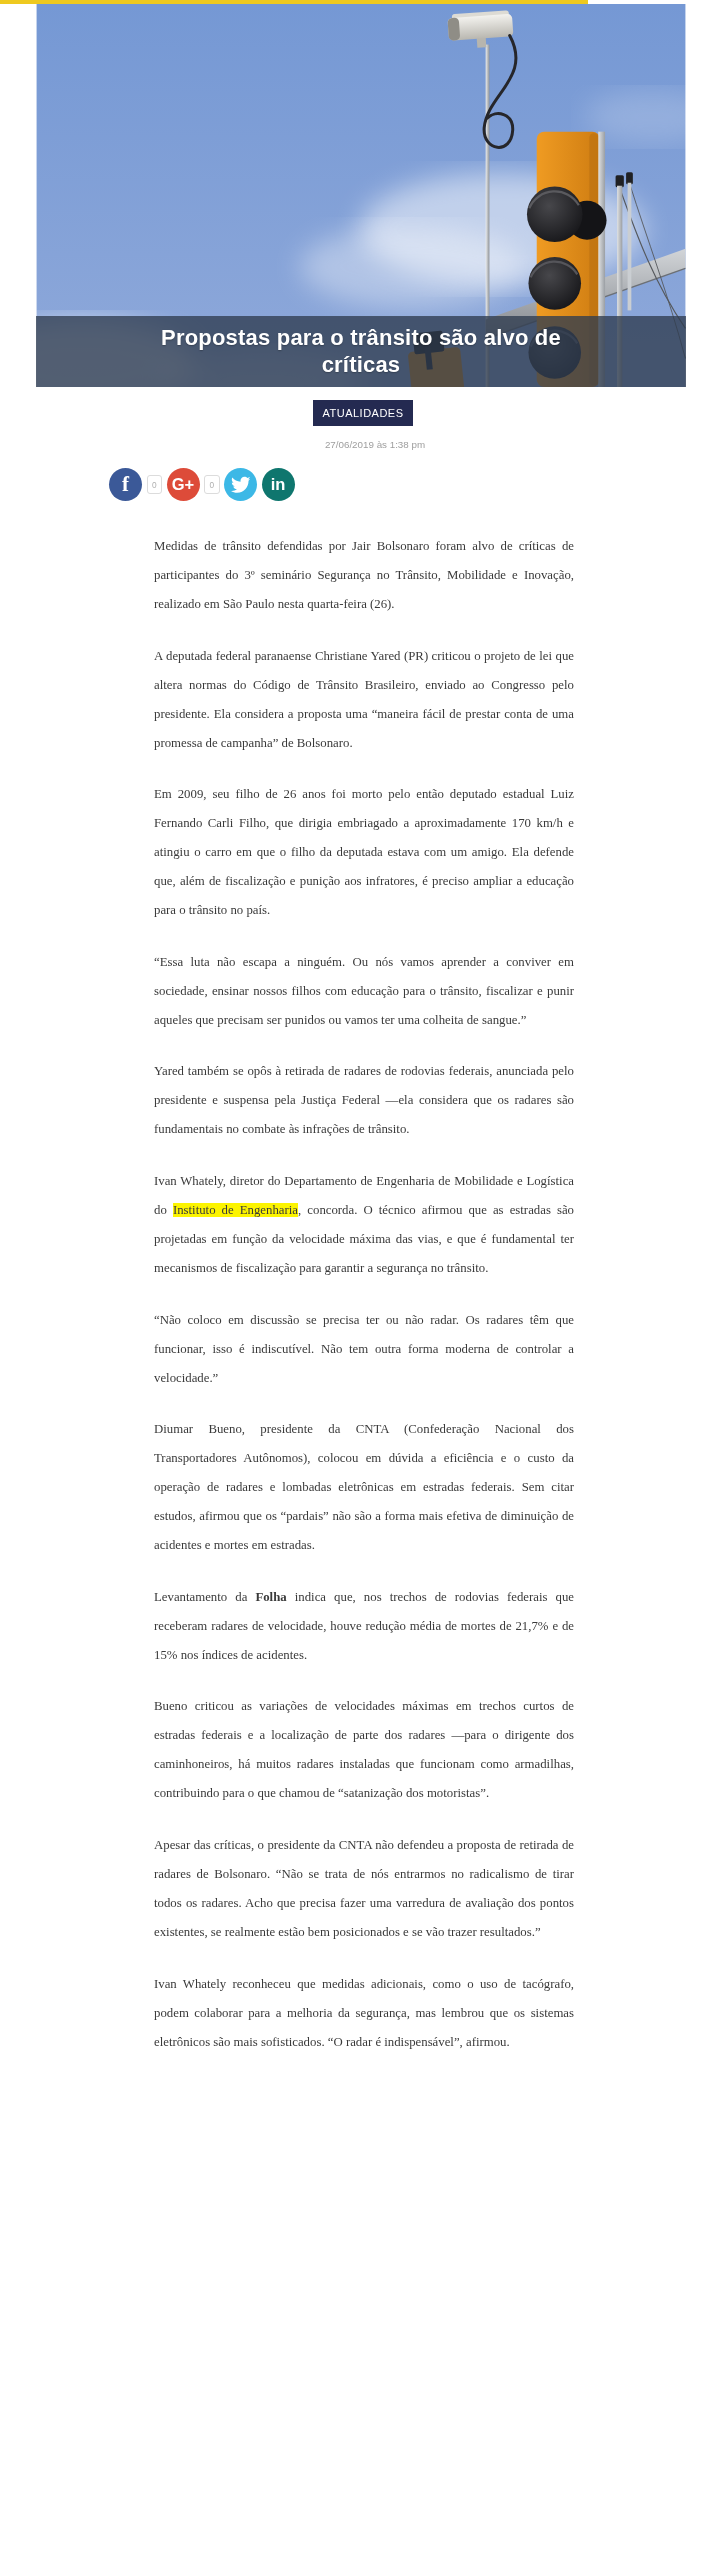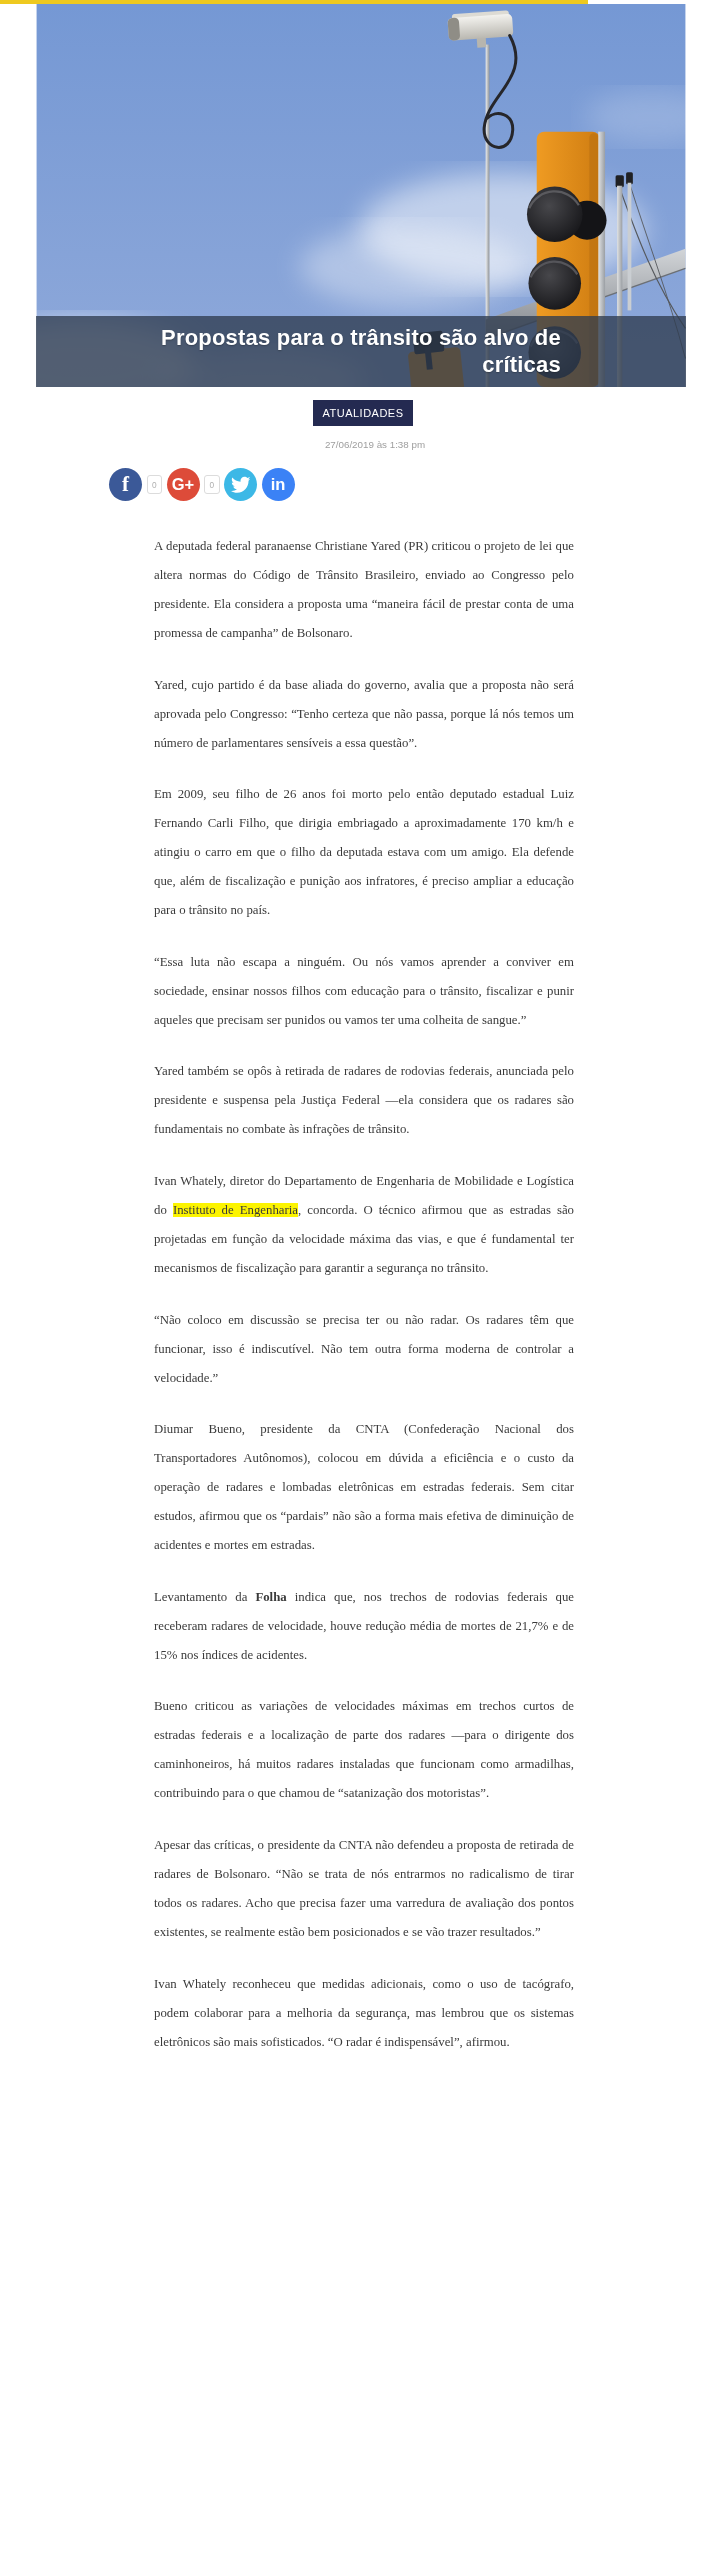--- a/index.html
+++ b/index.html
@@ -4,21 +4,21 @@
 <style>
   html,body{margin:0;padding:0;background:#ffffff;}
   .page{position:relative;width:714px;height:2576px;background:#ffffff;overflow:hidden;
         font-family:"Liberation Sans",sans-serif;}
   .top-bar{position:absolute;top:0;left:0;width:588px;height:3.8px;background:#eec91f;}
   .hero{position:absolute;top:3.8px;left:36px;width:650px;height:383px;overflow:hidden;}
   .hero svg{display:block;}
   .title-band{position:absolute;left:0;bottom:0;width:100%;height:71px;
               background:rgba(47,60,80,0.78);display:flex;align-items:center;justify-content:center;}
   .hero-title{margin:0;color:#ffffff;font-size:22px;line-height:27px;font-weight:700;
-              text-align:right;white-space:pre-line;letter-spacing:0.2px;
+              text-align:center;white-space:pre-line;letter-spacing:0.2px;
               text-shadow:0 0.8px 1.5px rgba(0,0,0,0.25);}
   .badge-row{position:absolute;top:400px;left:0;width:714px;text-align:center;padding-left:12px;box-sizing:border-box;}
   .badge{display:inline-block;background:#242a51;color:#ffffff;font-size:11px;letter-spacing:0.5px;
          padding:6.8px 9.8px;}
   .date-row{position:absolute;top:439px;left:12px;width:714px;text-align:center;padding-left:12px;box-sizing:border-box;
             color:#9e9e9e;font-size:9.8px;}
   .social{position:absolute;top:468px;left:109px;display:flex;align-items:center;}
   .s-icon{width:33px;height:33px;border-radius:50%;display:flex;align-items:center;justify-content:center;
           color:#fff;margin-right:4.5px;cursor:pointer;}
   .s-icon .glyph{font-weight:700;font-size:16.5px;line-height:1;}
@@ -148,29 +148,29 @@
     <span class="s-count">0</span>
     <span class="s-icon gp" style="background: rgb(221, 75, 57);">
       <span class="glyph">G+</span>
     </span>
     <span class="s-count">0</span>
     <span class="s-icon tw" style="background: rgb(60, 184, 230);">
       <svg width="19.5" height="19.5" viewBox="0 0 24 24">
         <path fill="#ffffff" d="M24 4.557c-.883.392-1.832.656-2.828.775 1.017-.609 1.798-1.574 2.165-2.724-.951.564-2.005.974-3.127 1.195-.897-.957-2.178-1.555-3.594-1.555-3.179 0-5.515 2.966-4.797 6.045-4.091-.205-7.719-2.165-10.148-5.144-1.29 2.213-.669 5.108 1.523 6.574-.806-.026-1.566-.247-2.229-.616-.054 2.281 1.581 4.415 3.949 4.89-.693.188-1.452.232-2.224.084.626 1.956 2.444 3.379 4.6 3.419-2.07 1.623-4.678 2.348-7.29 2.04 2.179 1.397 4.768 2.212 7.548 2.212 9.142 0 14.307-7.721 13.995-14.646.962-.695 1.797-1.562 2.457-2.549z"></path>
       </svg>
     </span>
-    <span class="s-icon li" style="background: #3b82f6;">
+    <span class="s-icon li" style="background: #0f766e;">
       <span class="glyph">in</span>
     </span>
   </div>
 
   <div class="article">
     <div>
+        <p><span>Medidas de trânsito defendidas por Jair Bolsonaro foram alvo de críticas de participantes do 3º seminário Segurança no Trânsito, Mobilidade e Inovação, realizado em São Paulo nesta quarta-feira (26).</span></p>
         <p><span>A deputada federal paranaense Christiane Yared (PR) criticou o projeto de lei que altera normas do Código de Trânsito Brasileiro, enviado ao Congresso pelo presidente. Ela considera a proposta uma “maneira fácil de prestar conta de uma promessa de campanha” de Bolsonaro.</span></p>
-        <p><span>Yared, cujo partido é da base aliada do governo, avalia que a proposta não será aprovada pelo Congresso: “Tenho certeza que não passa, porque lá nós temos um número de parlamentares sensíveis a essa questão”.</span></p>
         <p><span>Em 2009, seu filho de 26 anos foi morto pelo então deputado estadual Luiz Fernando Carli Filho, que dirigia embriagado a aproximadamente 170 km/h e atingiu o carro em que o filho da deputada estava com um amigo. Ela defende que, além de fiscalização e punição aos infratores, é preciso ampliar a educação para o trânsito no país.</span></p>
         <p><span>“Essa luta não escapa a ninguém. Ou nós vamos aprender a conviver em sociedade, ensinar nossos filhos com educação para o trânsito, fiscalizar e punir aqueles que precisam ser punidos ou vamos ter uma colheita de sangue.”</span></p>
         <p><span>Yared também se opôs à retirada de radares de rodovias federais, anunciada pelo presidente e suspensa pela Justiça Federal —ela considera que os radares são fundamentais no combate às infrações de trânsito.</span></p>
         <p><span>Ivan Whately, diretor do Departamento de Engenharia de Mobilidade e Logística do </span><mark class="hl">Instituto de Engenharia</mark><span>, concorda. O técnico afirmou que as estradas são projetadas em função da velocidade máxima das vias, e que é fundamental ter mecanismos de fiscalização para garantir a segurança no trânsito.</span></p>
         <p><span>“Não coloco em discussão se precisa ter ou não radar. Os radares têm que funcionar, isso é indiscutível. Não tem outra forma moderna de controlar a velocidade.”</span></p>
         <p><span>Diumar Bueno, presidente da CNTA (Confederação Nacional dos Transportadores Autônomos), colocou em dúvida a eficiência e o custo da operação de radares e lombadas eletrônicas em estradas federais. Sem citar estudos, afirmou que os “pardais” não são a forma mais efetiva de diminuição de acidentes e mortes em estradas.</span></p>
         <p><span>Levantamento da </span><b>Folha</b><span> indica que, nos trechos de rodovias federais que receberam radares de velocidade, houve redução média de mortes de 21,7% e de 15% nos índices de acidentes.</span></p>
         <p><span>Bueno criticou as variações de velocidades máximas em trechos curtos de estradas federais e a localização de parte dos radares —para o dirigente dos caminhoneiros, há muitos radares instaladas que funcionam como armadilhas, contribuindo para o que chamou de “satanização dos motoristas”.</span></p>
         <p><span>Apesar das críticas, o presidente da CNTA não defendeu a proposta de retirada de radares de Bolsonaro. “Não se trata de nós entrarmos no radicalismo de tirar todos os radares. Acho que precisa fazer uma varredura de avaliação dos pontos existentes, se realmente estão bem posicionados e se vão trazer resultados.”</span></p>
         <p><span>Ivan Whately reconheceu que medidas adicionais, como o uso de tacógrafo, podem colaborar para a melhoria da segurança, mas lembrou que os sistemas eletrônicos são mais sofisticados. “O radar é indispensável”, afirmou.</span></p>

